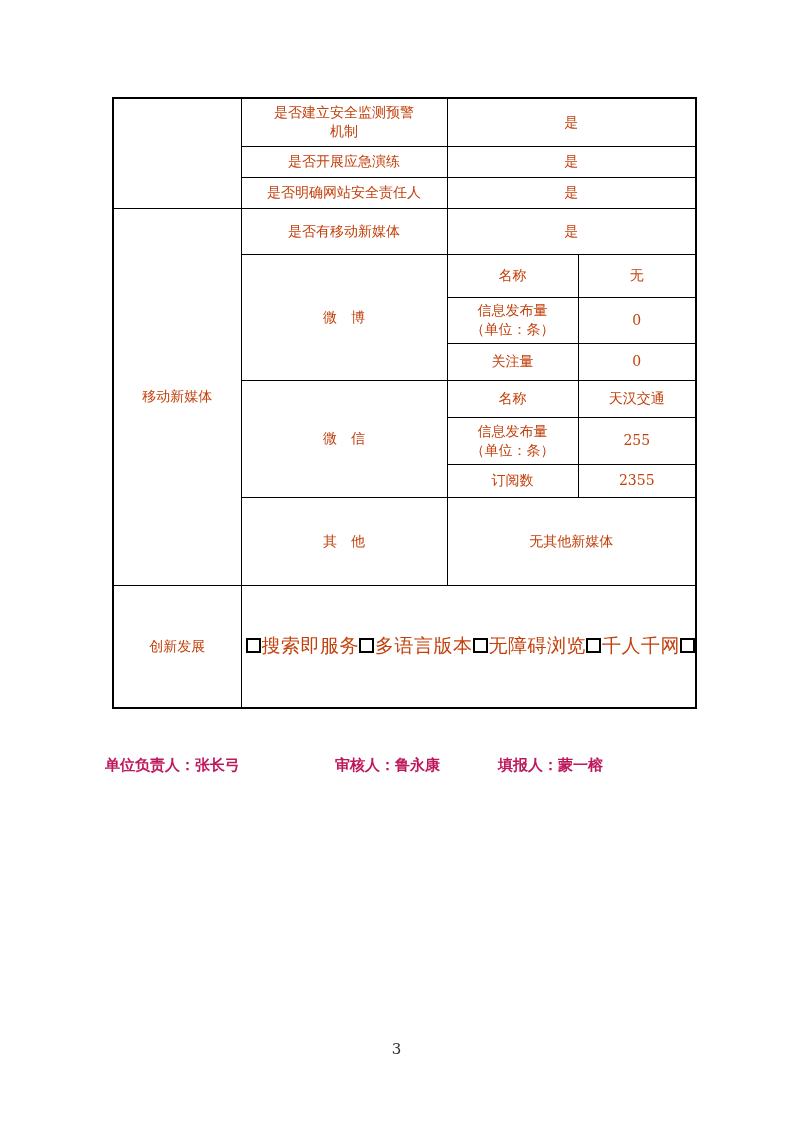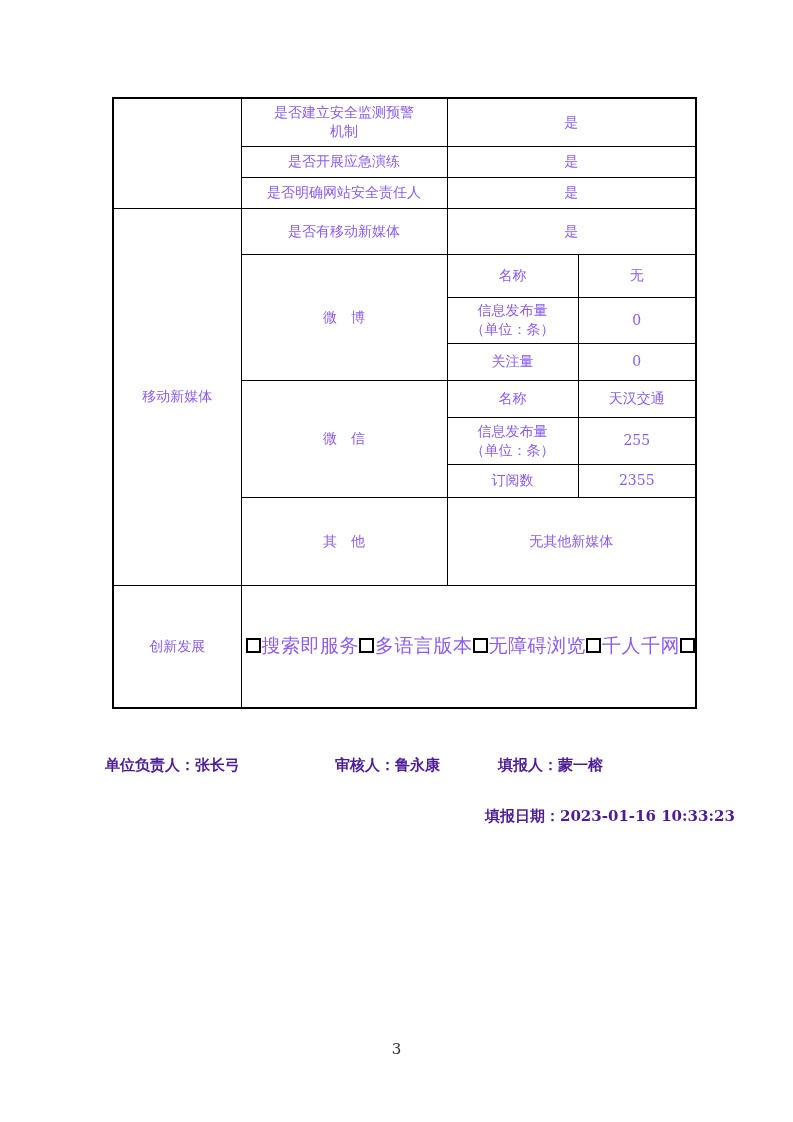--- a/index.html
+++ b/index.html
@@ -17,21 +17,21 @@
   
   table.doc-table {
     position: absolute;
     left: 112px;
     top: 97px;
     width: 583px;
     border-collapse: collapse;
     table-layout: fixed;
     border: 2px solid #000;
     font-size: 14px;
-    color: #8b5cf6;
+    color: #c2410c;
   }
   .doc-table td {
     border: 1px solid #000;
     text-align: center;
     vertical-align: middle;
     padding: 0 4px;
     line-height: 1.45;
     overflow: hidden;
   }
   col.ca { width: 128px; }
@@ -66,21 +66,21 @@
     vertical-align: -1px;
     margin-right: 1px;
   }
 
   
   .foot {
     position: absolute;
     font-weight: bold;
     font-size: 15px;
     white-space: nowrap;
-    color: #4c1d95;
+    color: #be185d;
   }
   .f-unit   { left: 105px; top: 756px; }
   .f-review { left: 335px; top: 756px; }
   .f-filler { left: 498px; top: 756px; }
   .f-phone  { left: 105px; top: 807px; }
   .f-date   { left: 485px; top: 807px; }
   .f-note   { left: 105px; top: 859px; }
 
   .page-number {
     position: absolute;
@@ -178,17 +178,16 @@
       <td colspan="3" class="options-cell">
         <span class="opt"><span class="cb-box"></span><span>搜索即服务</span></span><span class="opt"><span class="cb-box"></span><span>多语言版本</span></span><span class="opt"><span class="cb-box"></span><span>无障碍浏览</span></span><span class="opt"><span class="cb-box"></span><span>千人千网</span></span><span class="opt"><span class="cb-box"></span><span>其他</span></span>
       </td>
     </tr>
   </tbody>
     </table>
 
   <div class="foot f-unit">单位负责人：张长弓</div>
   <div class="foot f-review">审核人：鲁永康</div>
   <div class="foot f-filler">填报人：蒙一榕</div>
-  <div class="foot f-date">填报日期：2023-01-16 10:33:23</div>
 
   <div class="page-number">3</div>
 
 </div>
 
 </body></html>

